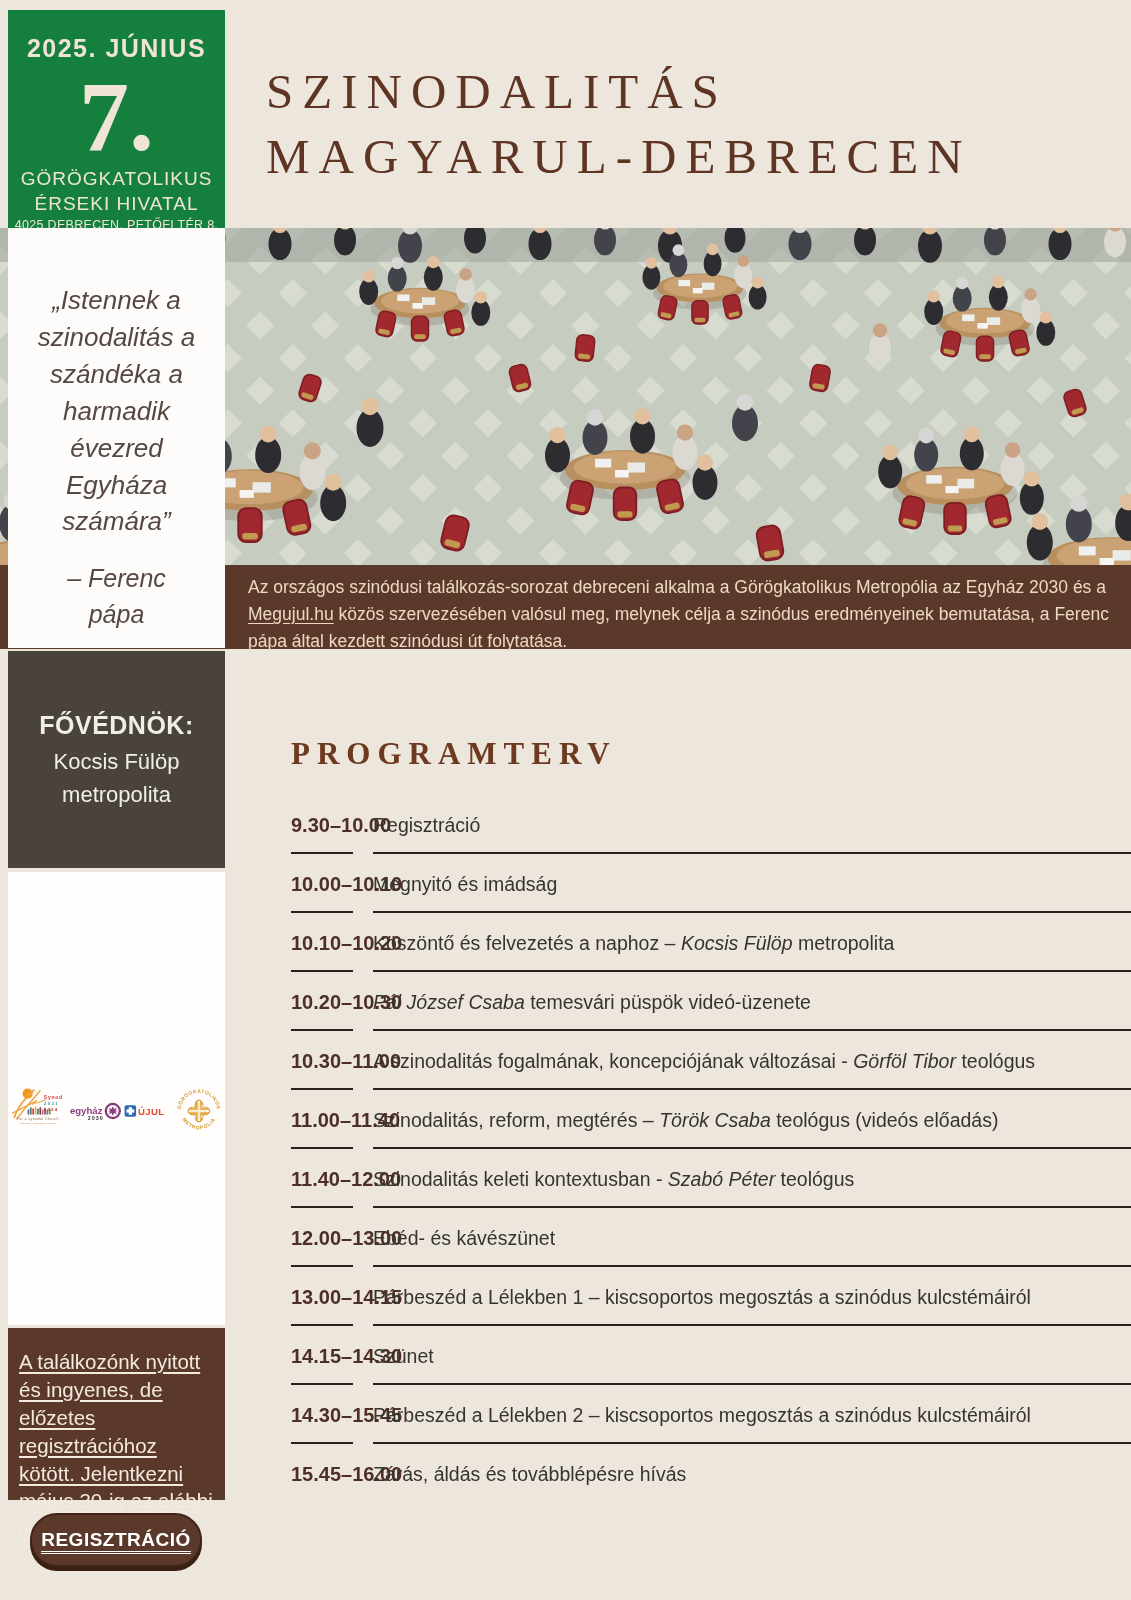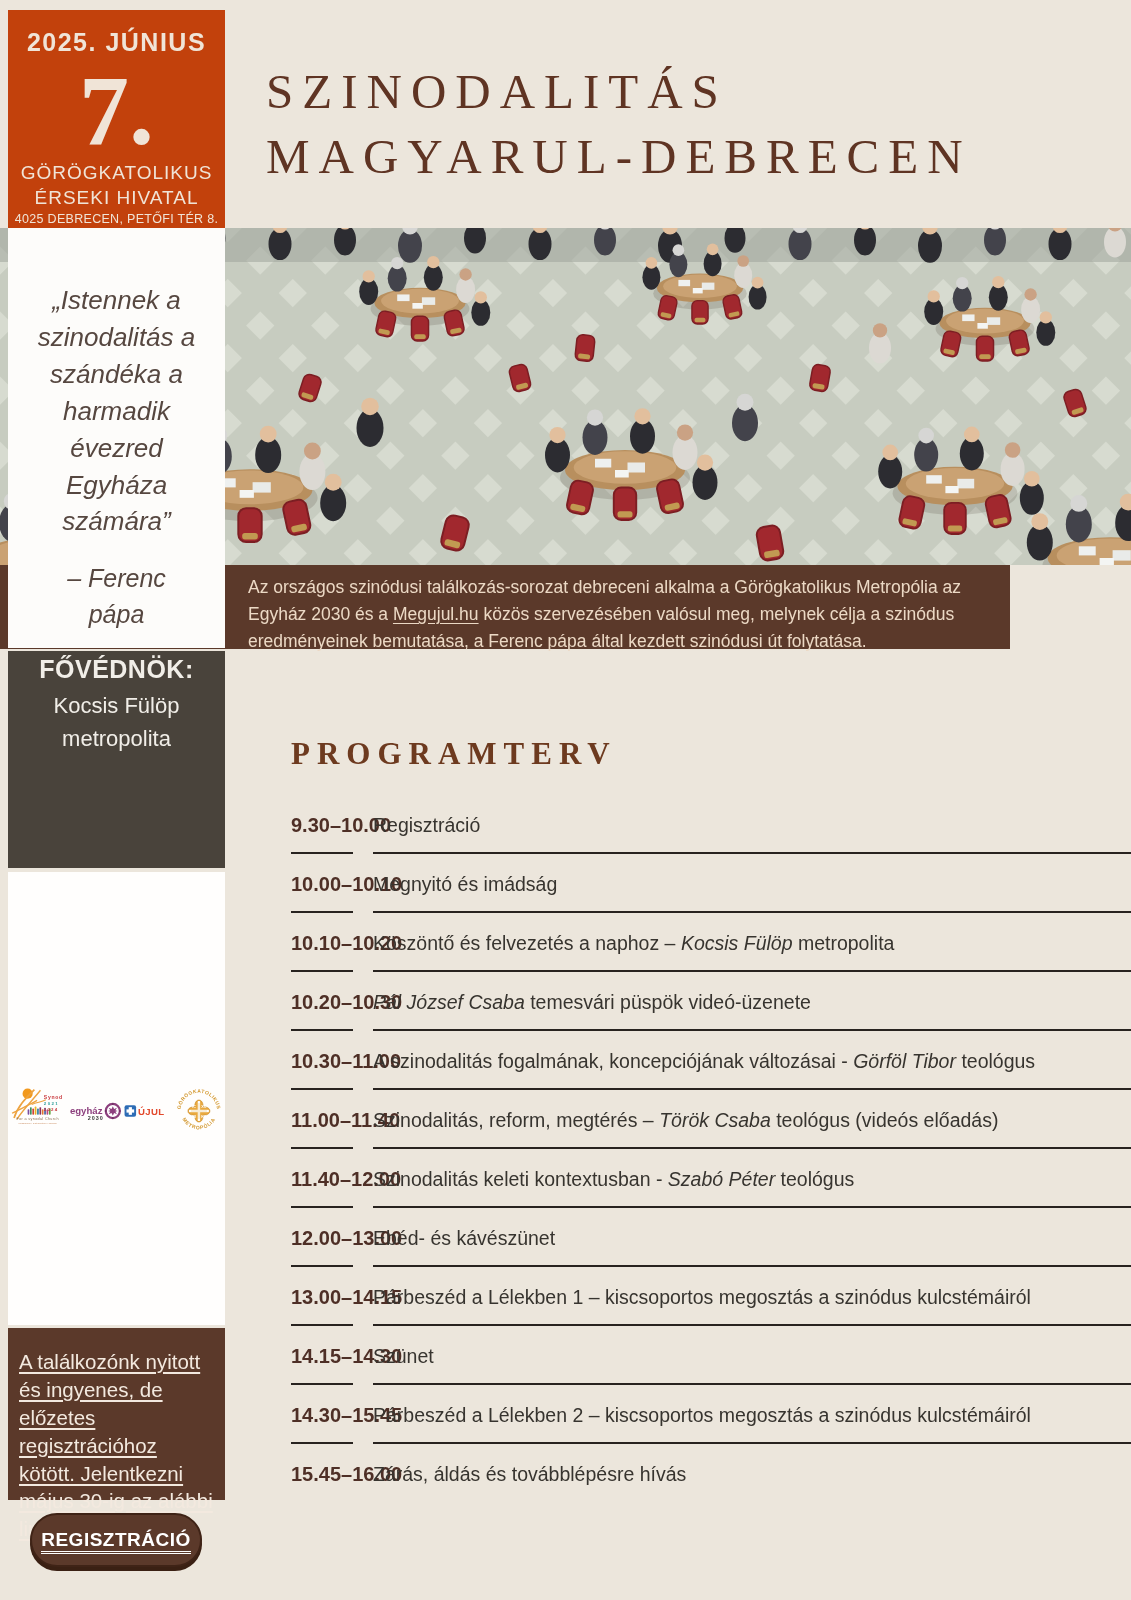--- a/index.html
+++ b/index.html
@@ -1,44 +1,44 @@
 <!DOCTYPE html>
 <html lang="hu"><head>
 <meta charset="utf-8">
 <style>
   html,body{margin:0;padding:0;background:#ece6dc;}
   .page{position:relative;width:1131px;height:1600px;background:#ece6dc;
         font-family:"Liberation Sans",sans-serif;overflow:hidden;}
 
   
   .date-box{position:absolute;left:8px;top:10px;width:217px;height:218px;
-            background:#c2410c;color:#f0e4d7;text-align:center;box-sizing:border-box;padding-top:18px;}
+            background:#15803d;color:#f0e4d7;text-align:center;box-sizing:border-box;padding-top:24px;}
   .date-month{font-size:25px;font-weight:bold;letter-spacing:1.5px;}
   .date-day{font-family:"Liberation Serif",serif;font-size:100px;font-weight:bold;line-height:0.95;margin-top:6px;}
   .date-org{font-size:19px;letter-spacing:1px;line-height:1.12;margin-top:4px;}
   .date-address{font-size:12.5px;letter-spacing:0.3px;margin-top:3px;}
 
   .main-title{position:absolute;left:266px;top:60px;font-family:"Liberation Serif",serif;
               font-size:49px;letter-spacing:9px;color:#5f3423;line-height:1.32;white-space:nowrap;}
 
   
   .photo{position:absolute;left:0;top:228px;width:1131px;height:337px;display:block;}
-  .caption{position:absolute;left:0;top:565px;width:1010px;height:84px;background:#5b392a;
+  .caption{position:absolute;left:0;top:565px;width:1131px;height:84px;background:#5b392a;
            color:#ecd9c5;font-size:17.5px;line-height:1.55;box-sizing:border-box;
            padding:9px 22px 0 248px;}
   .caption-link{color:#ecd9c5;text-decoration:underline;text-underline-offset:3px;cursor:pointer;}
 
   
   .quote-panel{position:absolute;left:8px;top:228px;width:217px;height:420px;background:#fdfcfa;
                color:#564740;font-style:italic;text-align:center;box-sizing:border-box;
                padding:54px 28px 0;font-size:26px;line-height:1.42;}
   .quote-attr{font-size:25px;margin-top:21px;}
 
   .patron-box{position:absolute;left:8px;top:651px;width:217px;height:217px;background:#49433b;
-              color:#f1eee8;text-align:center;box-sizing:border-box;
+              color:#f1eee8;text-align:center;box-sizing:border-box;padding-top:56px;
               font-size:22px;line-height:1.5;}
   .patron-label{font-size:25px;font-weight:bold;letter-spacing:0.5px;}
 
   .logos-panel{position:absolute;left:8px;top:872px;width:217px;height:453px;background:#fffefd;
                display:flex;flex-direction:row;align-items:center;box-sizing:border-box;padding-top:14px;}
   .logo{display:block;}
   .logo + .logo{margin-top:10px;}
 
   .info-box{position:absolute;left:8px;top:1328px;width:217px;height:172px;background:#5b392a;
             color:#f3e9df;box-sizing:border-box;padding:20px 11px 0;font-size:20.5px;line-height:1.36;}

